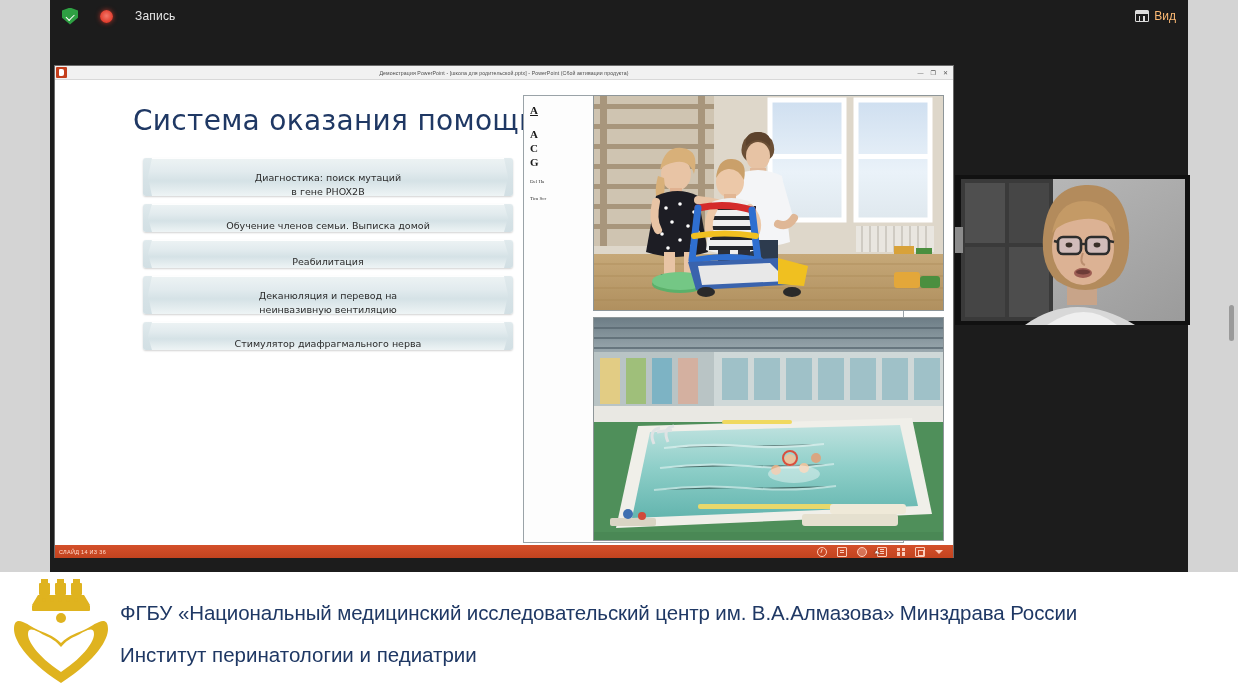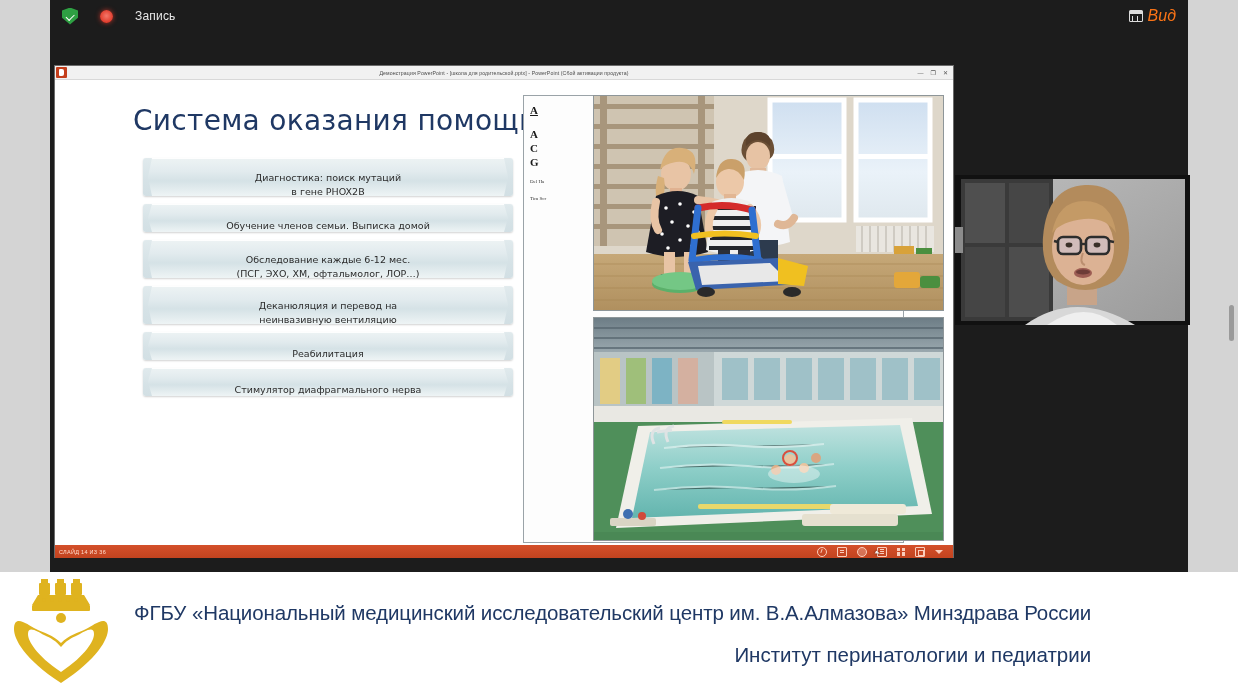--- a/index.html
+++ b/index.html
@@ -83,21 +83,21 @@
   }
   .view-icon::before, .view-icon::after {
     content: "";
     position: absolute;
     background: #dcdcdc;
     width: 1.4px; height: 5px;
     top: 2px;
   }
   .view-icon::before { left: 2.5px; }
   .view-icon::after  { left: 7px; }
-  .view-label { color: #f97316; font-size: 16px; font-style: italic; }
+  .view-label { color: #fdba74; font-size: 12px; }
 
   
   .ppt-window {
     position: absolute;
     left: 5px;
     top: 66px;
     width: 898px;
     height: 491px;
     background: #fff;
     box-shadow: 0 0 0 1px #6b6b6b;
@@ -354,23 +354,22 @@
     align-items: center;
   }
   .banner-logo {
     width: 110px;
     height: 110px;
     margin-left: 6px;
     position: relative;
     flex: 0 0 auto;
   }
   .banner-text {
-    margin-left: 18px;
+    margin-left: 4px;
     color: #1f3864;
-    text-align: right;
   }
   .banner-line1 {
     font-size: 20.5px;
     color: #1f3864;
     white-space: nowrap;
     letter-spacing: -.1px;
   }
   .banner-line2 {
     font-size: 20.5px;
     color: #1f3864;
@@ -426,30 +425,26 @@
           <div class="slide-title">Система оказания помощи</div>
 
           <div class="box-col">
             <div class="chev two-line">
               <span><span>Диагностика: поиск мутаций</span><br>
               <span>в гене PHOX2B</span></span>
             </div>
             <div class="chev one-line">
               <span>Обучение членов семьи. Выписка домой</span>
             </div>
-            <div class="chev two-line">
-              <span><span>Обследование каждые 6-12 мес.</span><br>
-              <span>(ПСГ, ЭХО, ХМ, офтальмолог, ЛОР…)</span></span>
+            <div class="chev one-line">
+              <span>Реабилитация</span>
             </div>
             <div class="chev two-line">
               <span><span>Деканюляция и перевод на</span><br>
               <span>неинвазивную вентиляцию</span></span>
-            </div>
-            <div class="chev one-line">
-              <span>Реабилитация</span>
             </div>
             <div class="chev one-line">
               <span>Стимулятор диафрагмального нерва</span>
             </div>
           </div>
 
           <div class="doc-panel">
             <div class="doc-text">
               <div class="dl1">A</div>
               <div class="dl2">

